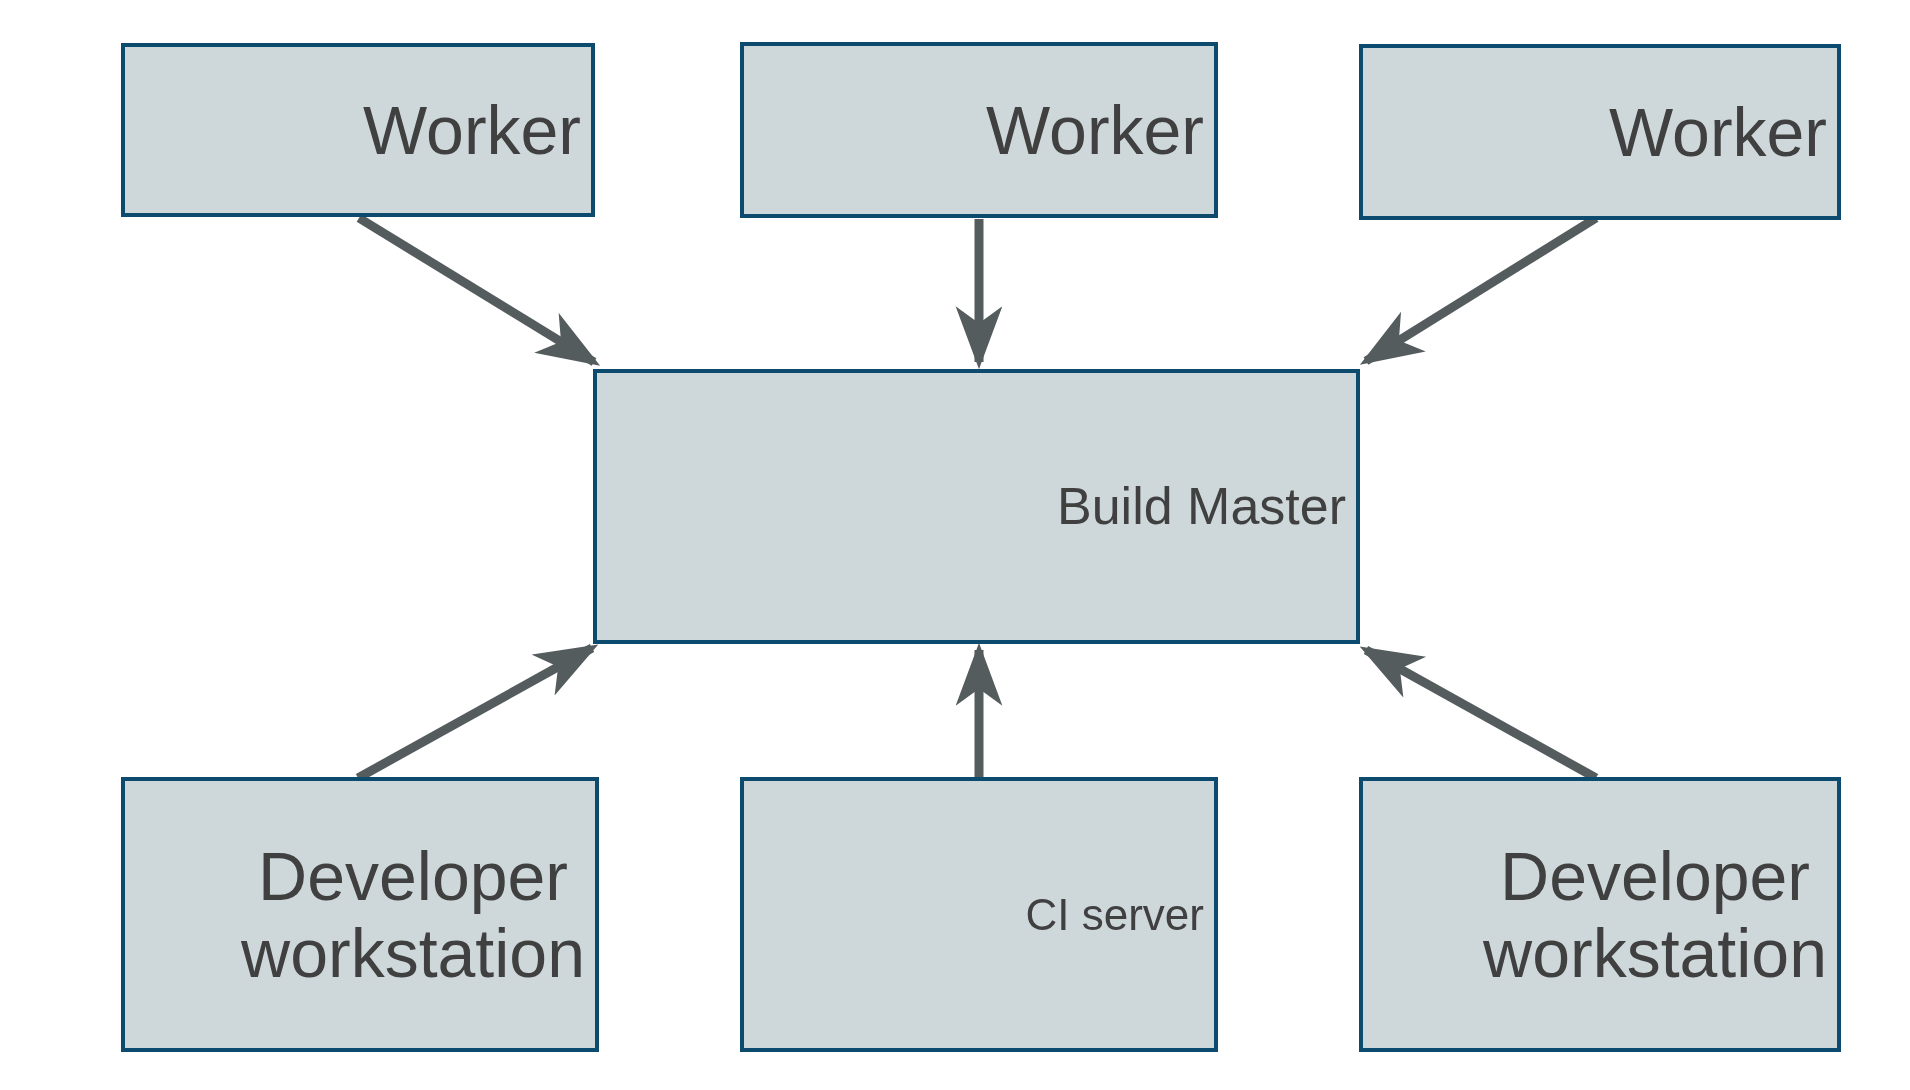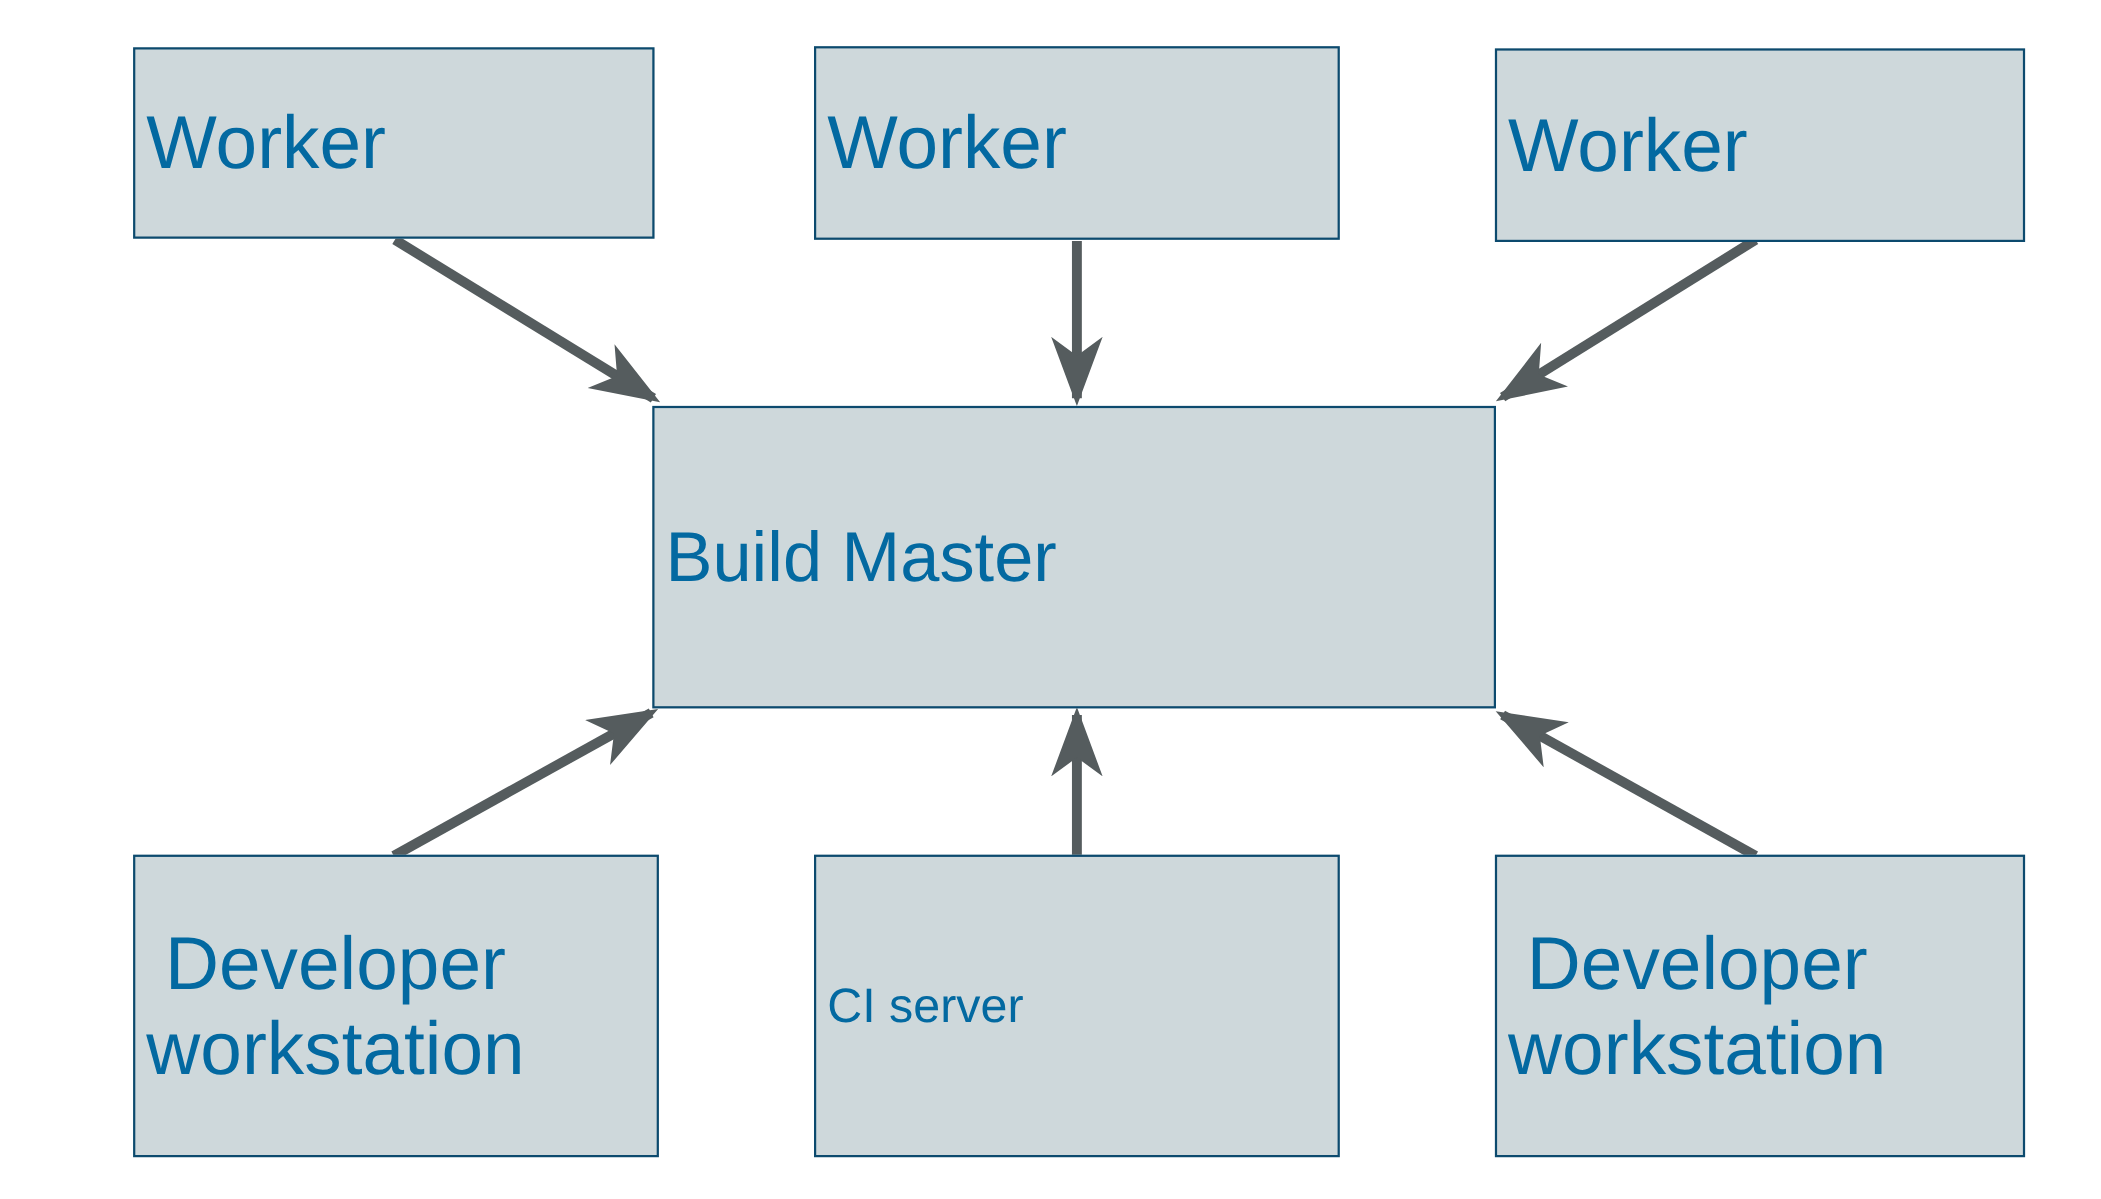--- a/index.html
+++ b/index.html
@@ -23,41 +23,41 @@
     left: 0;
     top: 0;
     width: 1910px;
     height: 1090px;
     pointer-events: none;
   }
   .node {
     position: absolute;
     box-sizing: border-box;
     background: #ced8db;
-    border: 2px solid #0c4a6e;
+    border: 4px solid #0c4a6e;
     display: flex;
     align-items: center;
-    justify-content: flex-start;
+    justify-content: flex-end;
     text-align: center;
-    color: #0369a1;
+    color: #404040;
     line-height: 1.12;
     white-space: pre-line;
     user-select: none;
   }
   .node-label {
     display: block;
     padding: 0 10px;
   }
 
   
   #node-worker-1 { left: 121px; top: 43px;  width: 474px; height: 174px; font-size: 68px; }
   #node-worker-2 { left: 740px; top: 42px;  width: 478px; height: 176px; font-size: 68px; }
   #node-worker-3 { left: 1359px; top: 44px; width: 482px; height: 176px; font-size: 68px; }
 
-  #node-build-master { left: 593px; top: 369px; width: 767px; height: 275px; font-size: 64px; }
+  #node-build-master { left: 593px; top: 369px; width: 767px; height: 275px; font-size: 52px; }
 
   #node-dev-workstation-1 { left: 121px; top: 777px; width: 478px; height: 275px; font-size: 68px; }
   #node-ci-server        { left: 740px; top: 777px; width: 478px; height: 275px; font-size: 44px; }
   #node-dev-workstation-2 { left: 1359px; top: 777px; width: 482px; height: 275px; font-size: 68px; }
 </style>
 </head>
 <body>
 
 <div id="diagram-canvas">
 

